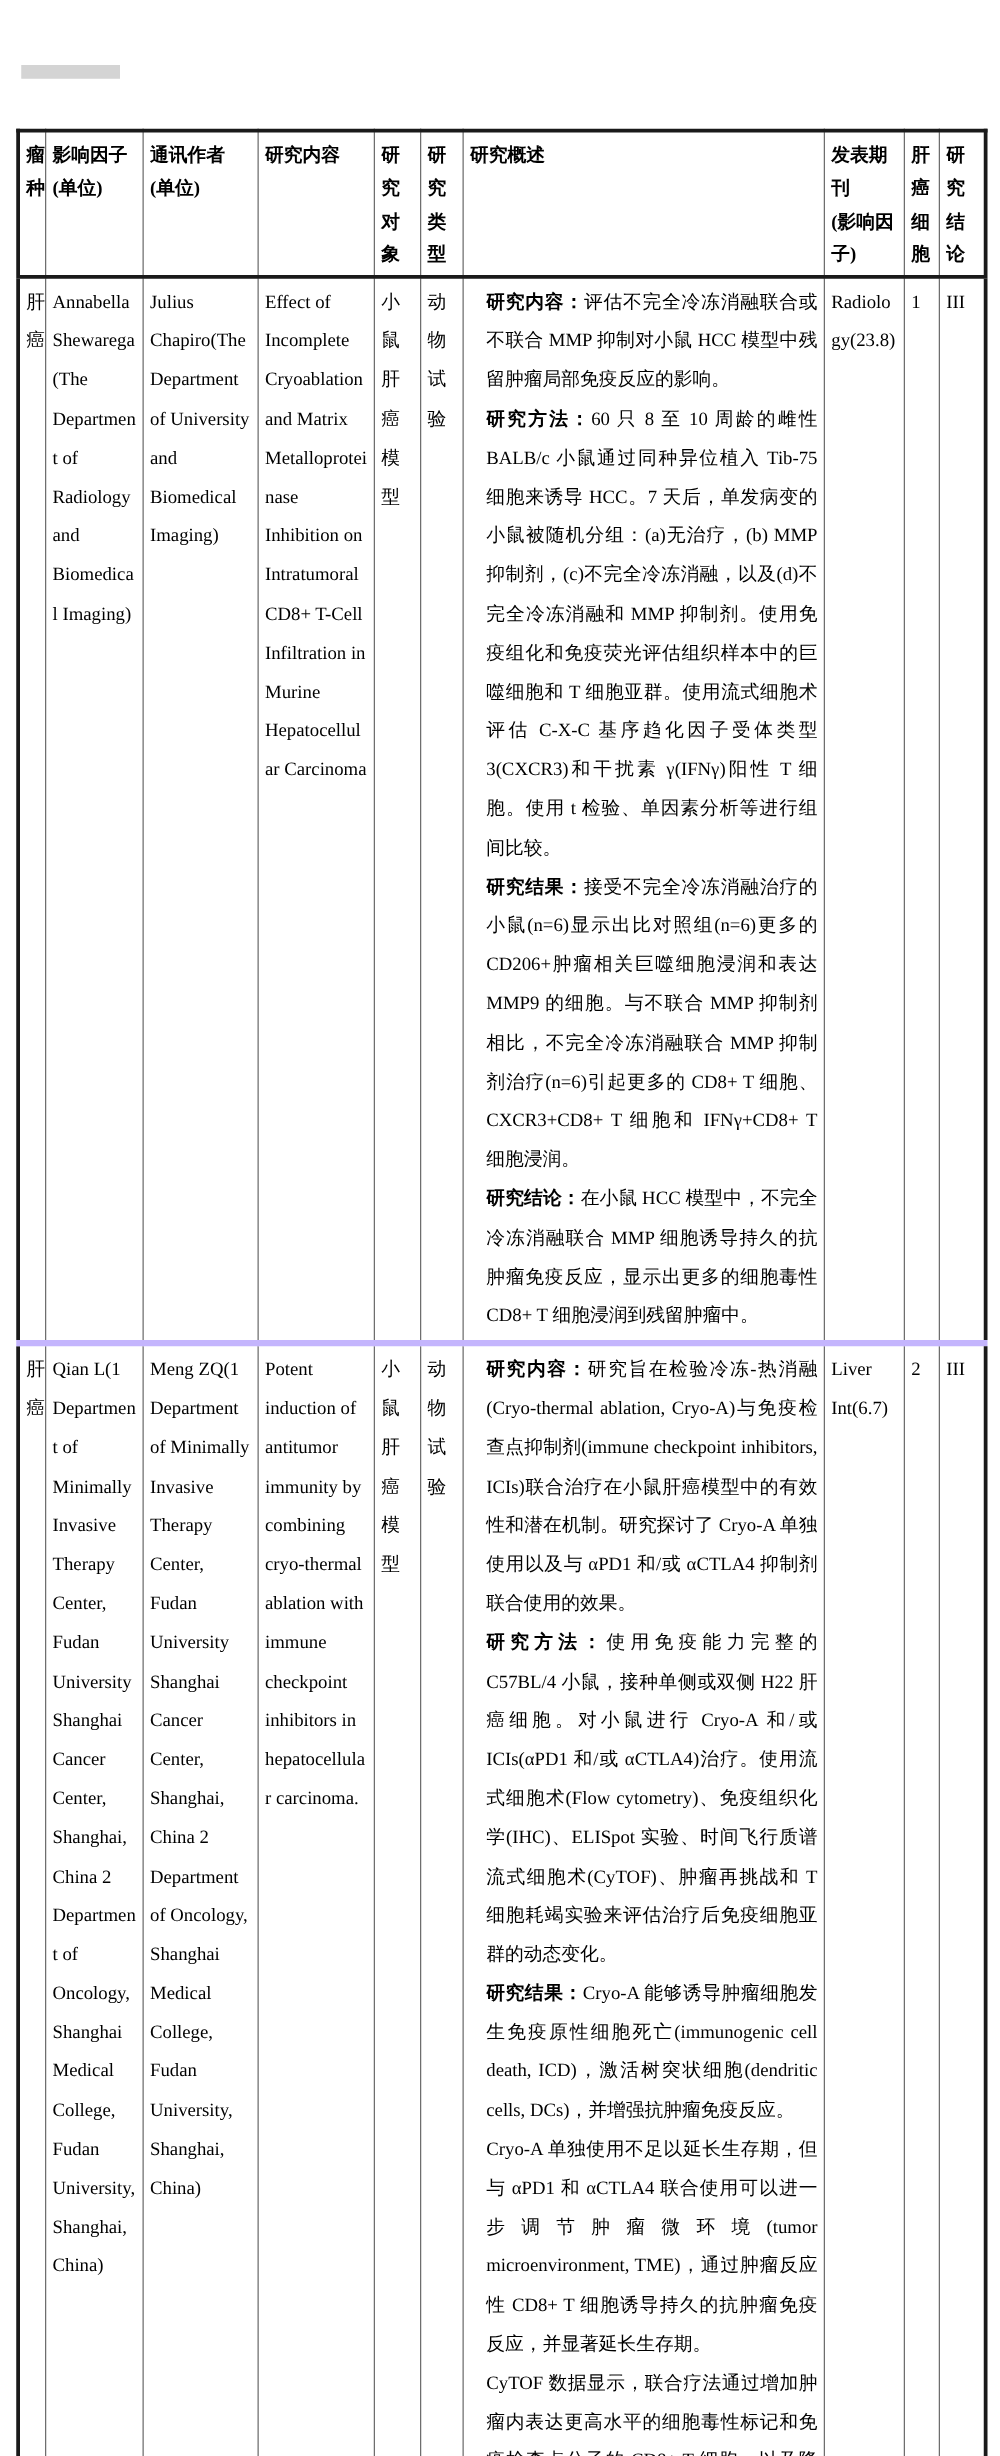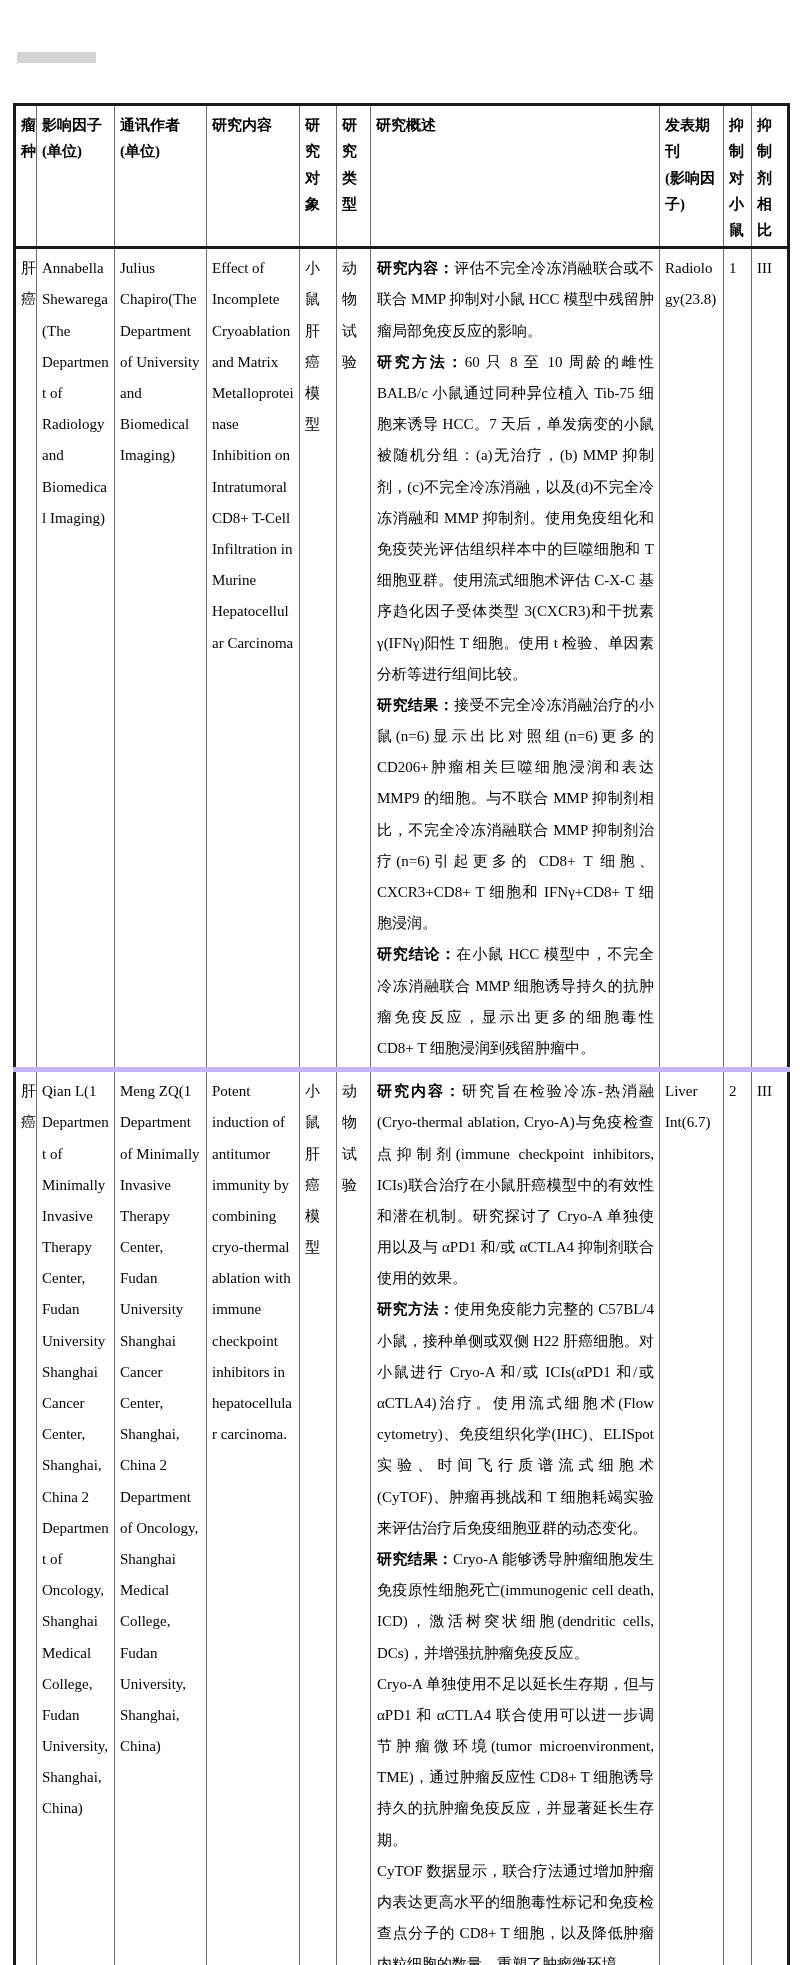--- a/index.html
+++ b/index.html
@@ -49,21 +49,21 @@
     white-space: pre-line;
     word-break: break-all;
     padding-top: 6px;
   }
   td {
     line-height: 2.08;
     padding-top: 4px;
   }
   .cjk-vert { word-break: break-all; }
   .wrapany { overflow-wrap: anywhere; word-wrap: break-word; }
-  td.summary { padding-left: 6px; padding-right: 5px; }
+  td.summary { padding-left: 18px; padding-right: 5px; }
   td.summary p {
     margin: 0;
     text-align: justify;
     text-justify: inter-ideograph;
   }
   td.summary b { font-weight: bold; }
 </style>
 </head>
 <body>
 
@@ -90,22 +90,22 @@
         <th>影响因子
 (单位)</th>
         <th>通讯作者
 (单位)</th>
         <th>研究内容</th>
         <th class="cjk-vert">研究对象</th>
         <th class="cjk-vert">研究类型</th>
         <th>研究概述</th>
         <th>发表期刊
 (影响因子)</th>
-        <th class="cjk-vert">抑制对小鼠</th>
-        <th class="cjk-vert">抑制剂相比</th>
+        <th class="cjk-vert">肝癌细胞</th>
+        <th class="cjk-vert">研究结论</th>
       </tr>
     </thead>
     <tbody>
       <tr>
         <td class="cjk-vert">肝癌</td>
         <td class="wrapany">Annabella Shewarega (The Department of Radiology and Biomedical Imaging)</td>
         <td class="wrapany">Julius Chapiro(The Department of University and Biomedical Imaging)</td>
         <td class="wrapany">Effect of Incomplete Cryoablation and Matrix Metalloproteinase Inhibition on Intratumoral CD8+ T-Cell Infiltration in Murine Hepatocellular Carcinoma</td>
         <td class="cjk-vert">小鼠肝癌模型</td>
         <td class="cjk-vert">动物试验</td>

